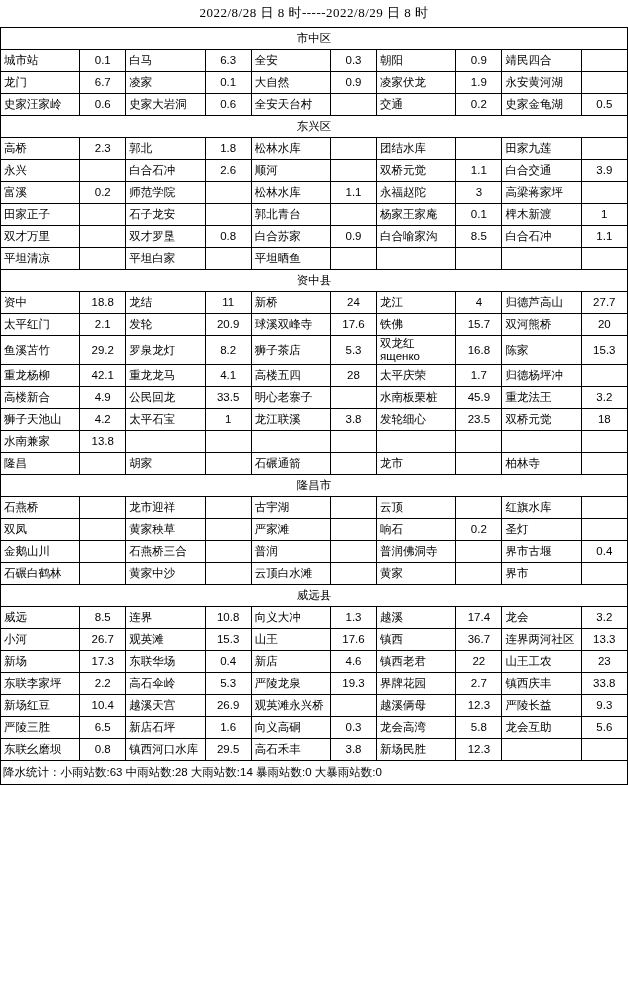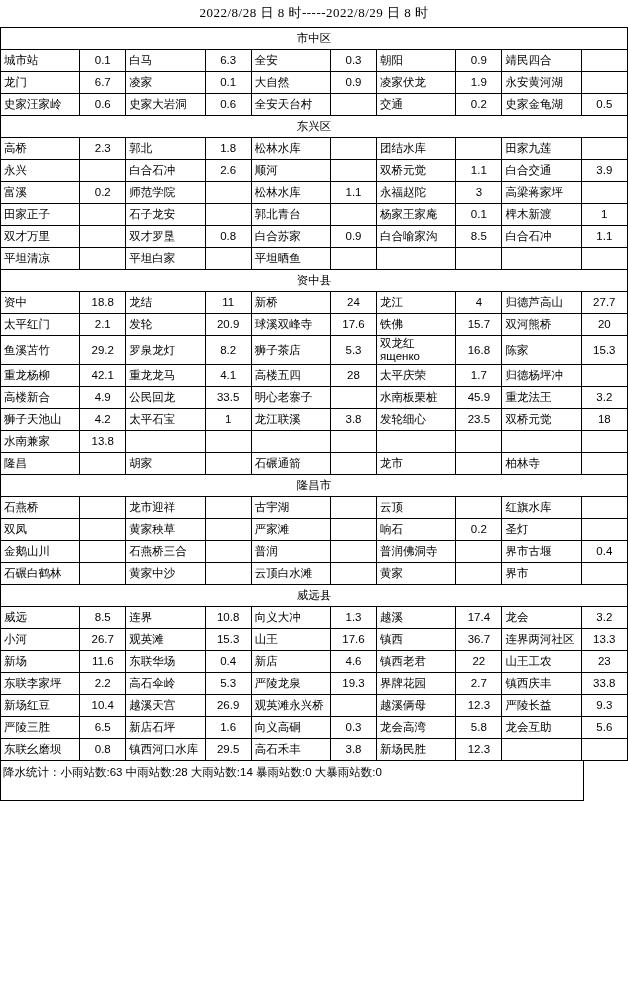--- a/index.html
+++ b/index.html
@@ -43,25 +43,25 @@
   }
   .c-val {
     text-align: center;
   }
   .section {
     text-align: center;
     font-weight: normal;
   }
   .footer {
     font-size: 11.5px;
-    padding: 4px 2px 20px 2px;
+    padding: 4px 2px 4px 2px;
     border: 1px solid #000000;
     border-top: none;
     box-sizing: border-box;
-    width: 584px;
+    width: 628px;
   }
   
   col.n { width: 72px; }
   col.v { width: 42px; }
 </style>
 </head>
 <body>
 
 <div class="page">
   <div class="title">2022/8/28 日 8 时-----2022/8/29 日 8 时</div>
@@ -365,21 +365,21 @@
           <td class="c-val">15.3</td>
           <td class="c-name">山王</td>
           <td class="c-val">17.6</td>
           <td class="c-name">镇西</td>
           <td class="c-val">36.7</td>
           <td class="c-name">连界两河社区</td>
           <td class="c-val">13.3</td>
         </tr>
         <tr>
           <td class="c-name">新场</td>
-          <td class="c-val">11.6</td>
+          <td class="c-val">17.3</td>
           <td class="c-name">东联华场</td>
           <td class="c-val">0.4</td>
           <td class="c-name">新店</td>
           <td class="c-val">4.6</td>
           <td class="c-name">镇西老君</td>
           <td class="c-val">22</td>
           <td class="c-name">山王工农</td>
           <td class="c-val">23</td>
         </tr>
         <tr>

